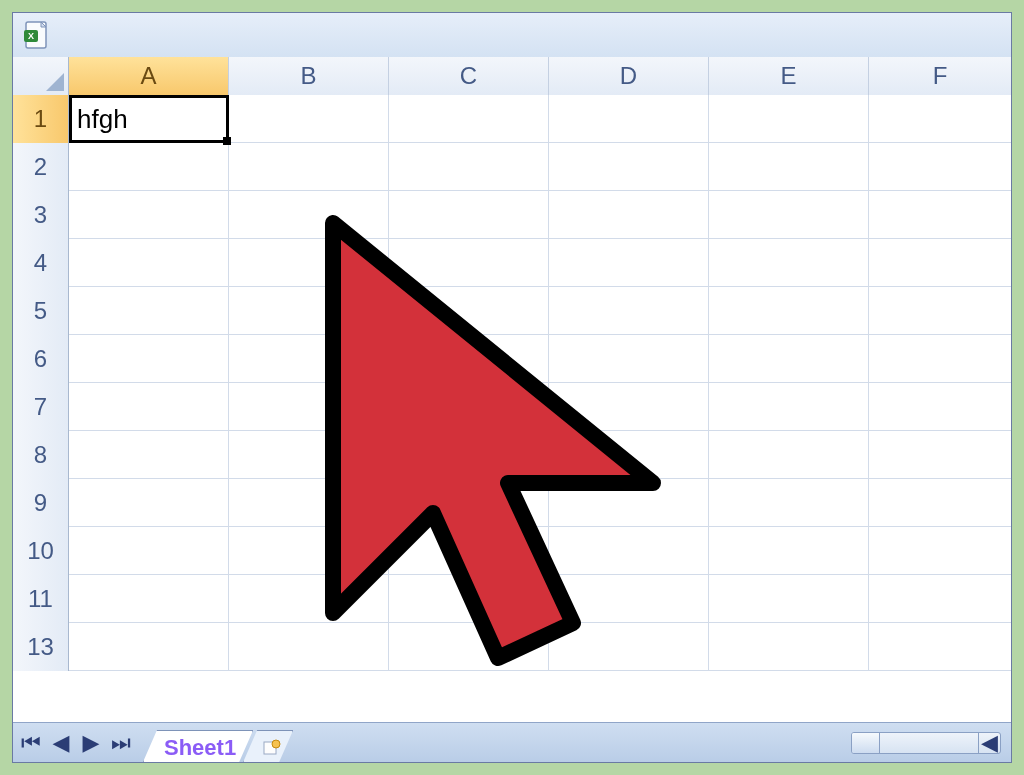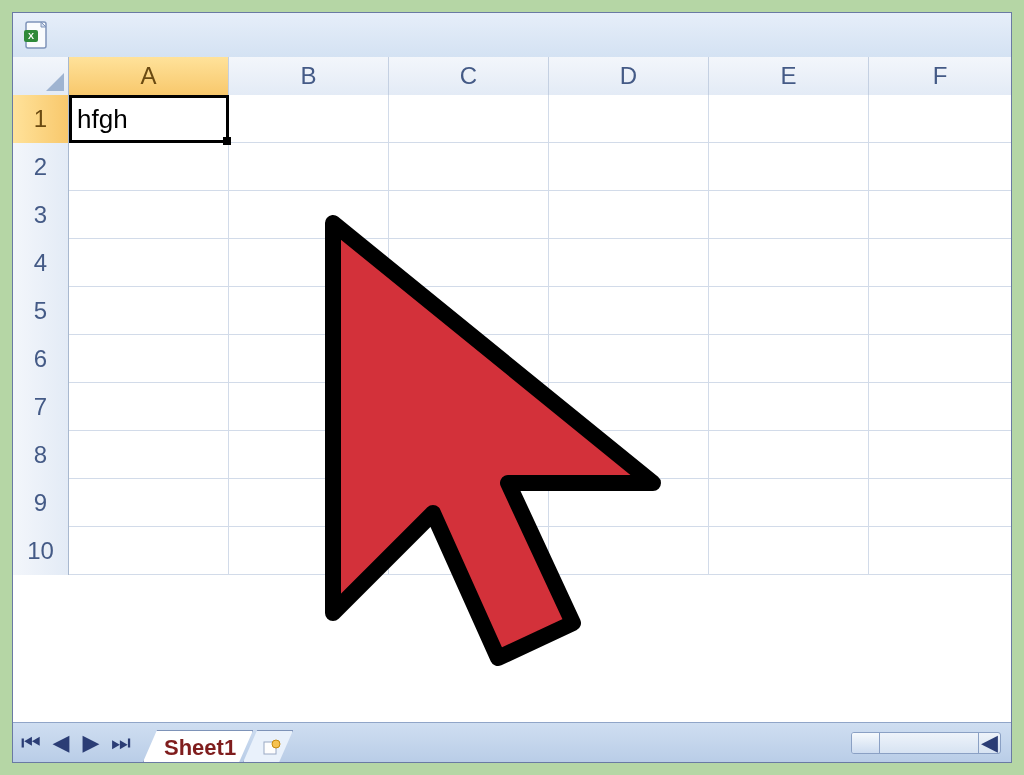--- a/index.html
+++ b/index.html
@@ -182,21 +182,21 @@
   .tabs {
     display: flex;
     align-items: flex-end;
     margin-left: 4px;
   }
   .tab {
     position: relative;
     padding: 4px 16px 2px 20px;
     margin-right: -10px;
     background: #e9f1fb;
-    color: #7f1d1d;
+    color: #8b5cf6;
     border: 1px solid #7e93b8;
     border-bottom: none;
     clip-path: polygon(14px 0, 100% 0, calc(100% - 14px) 100%, 0 100%);
     cursor: pointer;
     height: 32px;
     display: flex;
     align-items: center;
   }
   .tab.active {
     background: #fff;
@@ -349,20 +349,38 @@
           <div class="rowhead">9</div>
           <div class="cell"></div>
             <div class="cell"></div>
             <div class="cell"></div>
             <div class="cell"></div>
             <div class="cell"></div>
             <div class="cell"></div>
         </div>
         <div class="row">
           <div class="rowhead">10</div>
+          <div class="cell"></div>
+            <div class="cell"></div>
+            <div class="cell"></div>
+            <div class="cell"></div>
+            <div class="cell"></div>
+            <div class="cell"></div>
+        </div>
+        <div class="row">
+          <div class="rowhead">11</div>
+          <div class="cell"></div>
+            <div class="cell"></div>
+            <div class="cell"></div>
+            <div class="cell"></div>
+            <div class="cell"></div>
+            <div class="cell"></div>
+        </div>
+        <div class="row">
+          <div class="rowhead">13</div>
           <div class="cell"></div>
             <div class="cell"></div>
             <div class="cell"></div>
             <div class="cell"></div>
             <div class="cell"></div>
             <div class="cell"></div>
         </div>
       </div>
 
       <div class="active-cell"></div>

